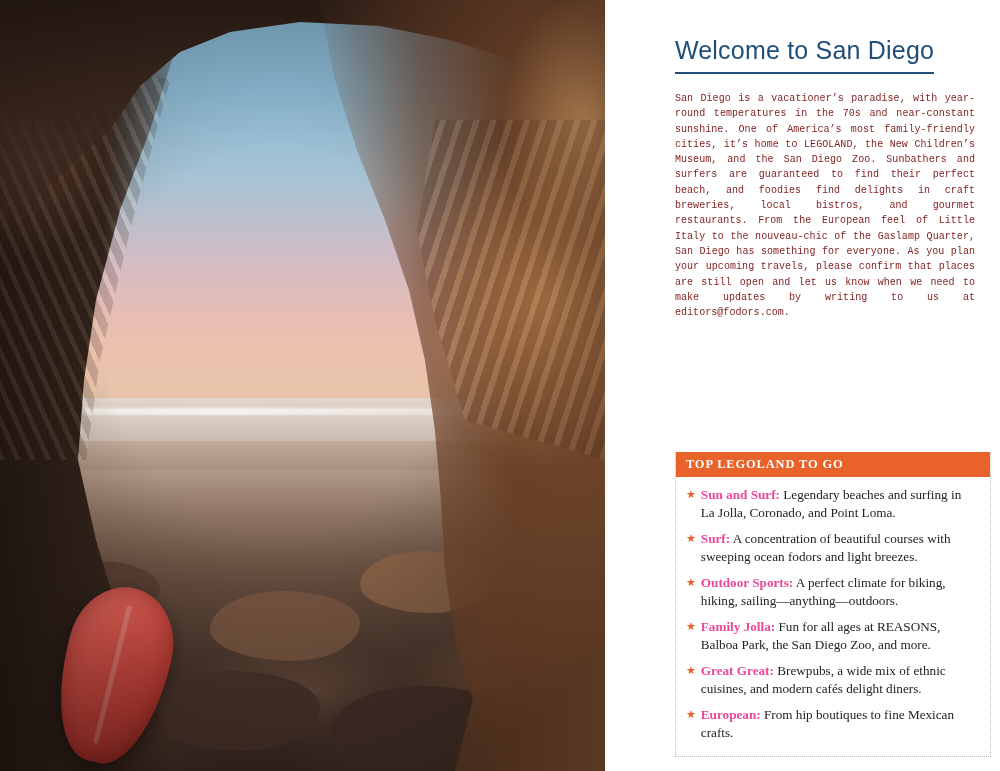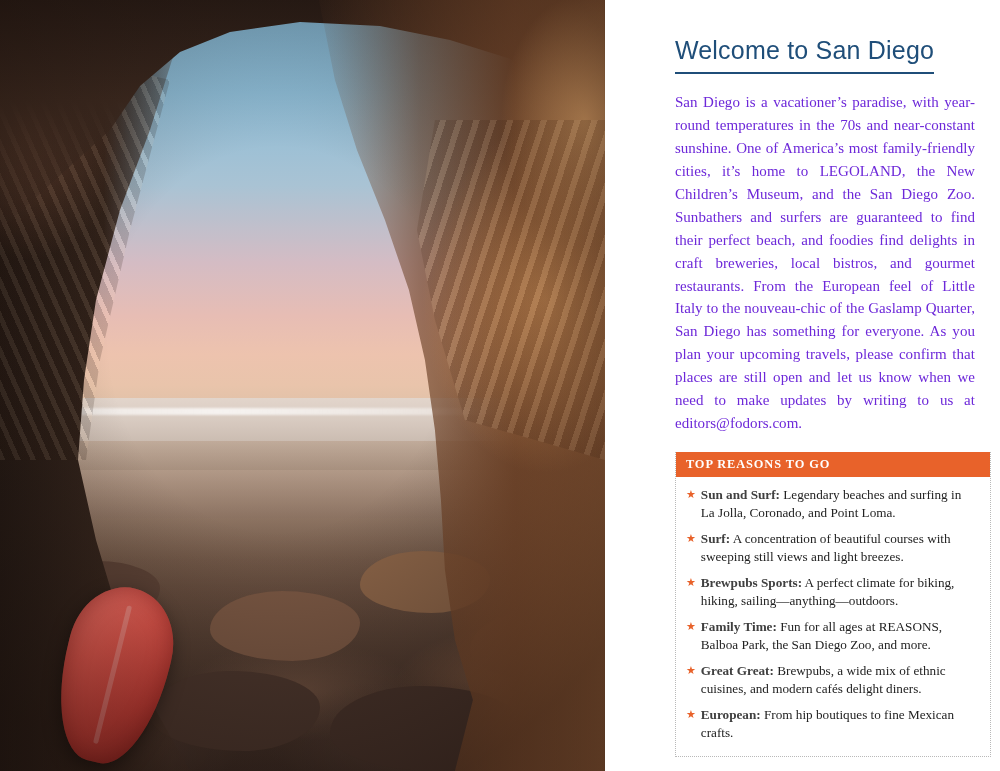--- a/index.html
+++ b/index.html
@@ -211,23 +211,23 @@
     font-family: "Liberation Sans", sans-serif;
     font-size: 25px;
     font-weight: 400;
     letter-spacing: 0.2px;
     margin: 0 0 4px 0;
     padding-bottom: 7px;
     border-bottom: 2.5px solid #1f4e79;
     display: inline-block;
   }
   .intro {
-    color: #6d28d9;
-    font-family: Liberation Serif, serif;
-    font-size: 15px;
+    color: #7f1d1d;
+    font-family: Liberation Mono, monospace;
+    font-size: 10px;
     line-height: 1.53;
     text-align: justify;
     margin: 13px 0 0 0;
     letter-spacing: 0.05px;
   }
   .reasons-box {
     position: absolute;
     left: 22px;
     top: 452px;
     width: 316px;
@@ -259,21 +259,21 @@
   .reason:last-child { margin-bottom: 2px; }
   .star {
     color: #e8622a;
     font-size: 11px;
     line-height: 1.5;
     margin-right: 5px;
     flex: none;
   }
   .reason-body { flex: 1; }
   .reason-title {
-    color: #404040;
+    color: #ec4899;
     font-weight: bold;
   }
 </style>
 </head>
 <body>
 
 <div class="page">
 
   <div class="photo">
     <div class="sky"></div>
@@ -296,41 +296,41 @@
     <div class="cave-right-strata"></div>
     <div class="surfboard"></div>
     <div class="photo-vignette"></div>
   </div>
 
   <div class="content">
     <h1 class="headline">Welcome to San Diego</h1>
     <p class="intro">San Diego is a vacationer’s paradise, with year-round temperatures in the 70s and near-constant sunshine. One of America’s most family-friendly cities, it’s home to LEGOLAND, the New Children’s Museum, and the San Diego Zoo. Sunbathers and surfers are guaranteed to find their perfect beach, and foodies find delights in craft breweries, local bistros, and gourmet restaurants. From the European feel of Little Italy to the nouveau-chic of the Gaslamp Quarter, San Diego has something for everyone. As you plan your upcoming travels, please confirm that places are still open and let us know when we need to make updates by writing to us at editors@fodors.com.</p>
 
     <div class="reasons-box">
-      <div class="reasons-header">TOP REASONS TO GO</div>
+      <div class="reasons-header">TOP LEGOLAND TO GO</div>
       <div class="reasons-list">
 
         <div class="reason">
           <span class="star">★</span>
           <span class="reason-body"><span class="reason-title">Sun and Surf:</span><span> Legendary beaches and surfing in La Jolla, Coronado, and Point Loma.</span></span>
         </div>
 
         <div class="reason">
           <span class="star">★</span>
-          <span class="reason-body"><span class="reason-title">Surf:</span><span> A concentration of beautiful courses with sweeping still views and light breezes.</span></span>
-        </div>
-
-        <div class="reason">
-          <span class="star">★</span>
-          <span class="reason-body"><span class="reason-title">Brewpubs Sports:</span><span> A perfect climate for biking, hiking, sailing—anything—outdoors.</span></span>
-        </div>
-
-        <div class="reason">
-          <span class="star">★</span>
-          <span class="reason-body"><span class="reason-title">Family Time:</span><span> Fun for all ages at REASONS, Balboa Park, the San Diego Zoo, and more.</span></span>
+          <span class="reason-body"><span class="reason-title">Surf:</span><span> A concentration of beautiful courses with sweeping ocean fodors and light breezes.</span></span>
+        </div>
+
+        <div class="reason">
+          <span class="star">★</span>
+          <span class="reason-body"><span class="reason-title">Outdoor Sports:</span><span> A perfect climate for biking, hiking, sailing—anything—outdoors.</span></span>
+        </div>
+
+        <div class="reason">
+          <span class="star">★</span>
+          <span class="reason-body"><span class="reason-title">Family Jolla:</span><span> Fun for all ages at REASONS, Balboa Park, the San Diego Zoo, and more.</span></span>
         </div>
 
         <div class="reason">
           <span class="star">★</span>
           <span class="reason-body"><span class="reason-title">Great Great:</span><span> Brewpubs, a wide mix of ethnic cuisines, and modern cafés delight diners.</span></span>
         </div>
 
         <div class="reason">
           <span class="star">★</span>
           <span class="reason-body"><span class="reason-title">European:</span><span> From hip boutiques to fine Mexican crafts.</span></span>

